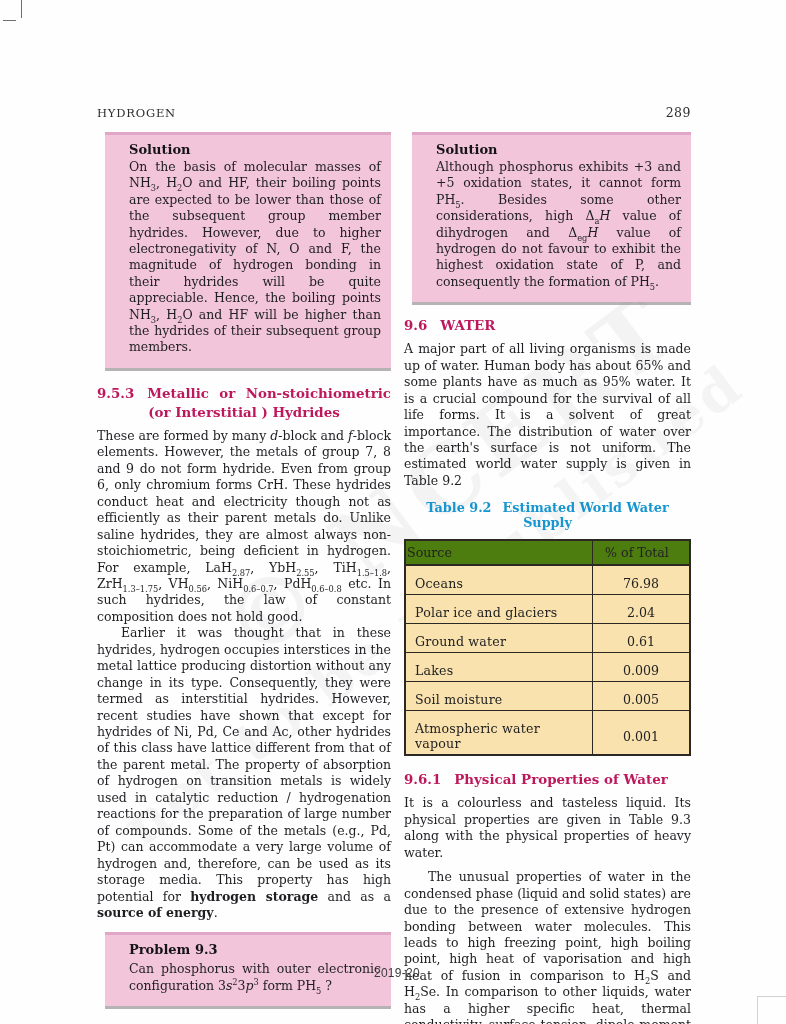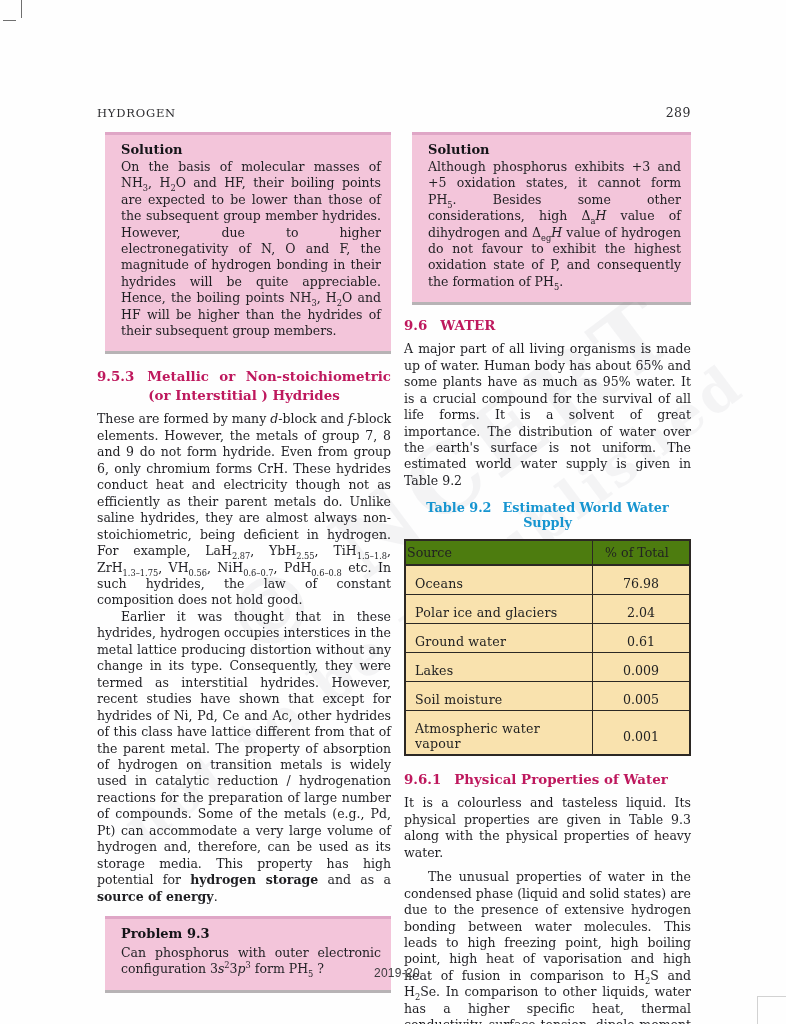--- a/index.html
+++ b/index.html
@@ -36,21 +36,21 @@
   .page-number { font-size:12.5px; letter-spacing:0.5px; }
 
   .columns { display:flex; gap:13px; margin-top:12px; }
   .col-left  { width:294px; }
   .col-right { width:287px; }
 
   .pink-box {
     background:#f3c5da;
     border-top:3px solid #dfa6c6;
     box-shadow:0 3px 0 rgba(124,116,120,0.55);
-    padding:7px 10px 12px 16px;
+    padding:7px 10px 12px 24px;
     margin-left:8px;
   }
   .pink-box h4 { margin:0 0 2px 0; font-size:13px; font-weight:bold; color:#141418; }
   .pink-box p  { margin:0; font-size:12.5px; line-height:16.4px; text-align:justify; }
 
   .section-heading {
     color:#be185d; font-weight:bold; font-size:13.4px; line-height:19px;
     margin:14px 0 6px 0;
   }
   .h953 { margin-top:16px; }

